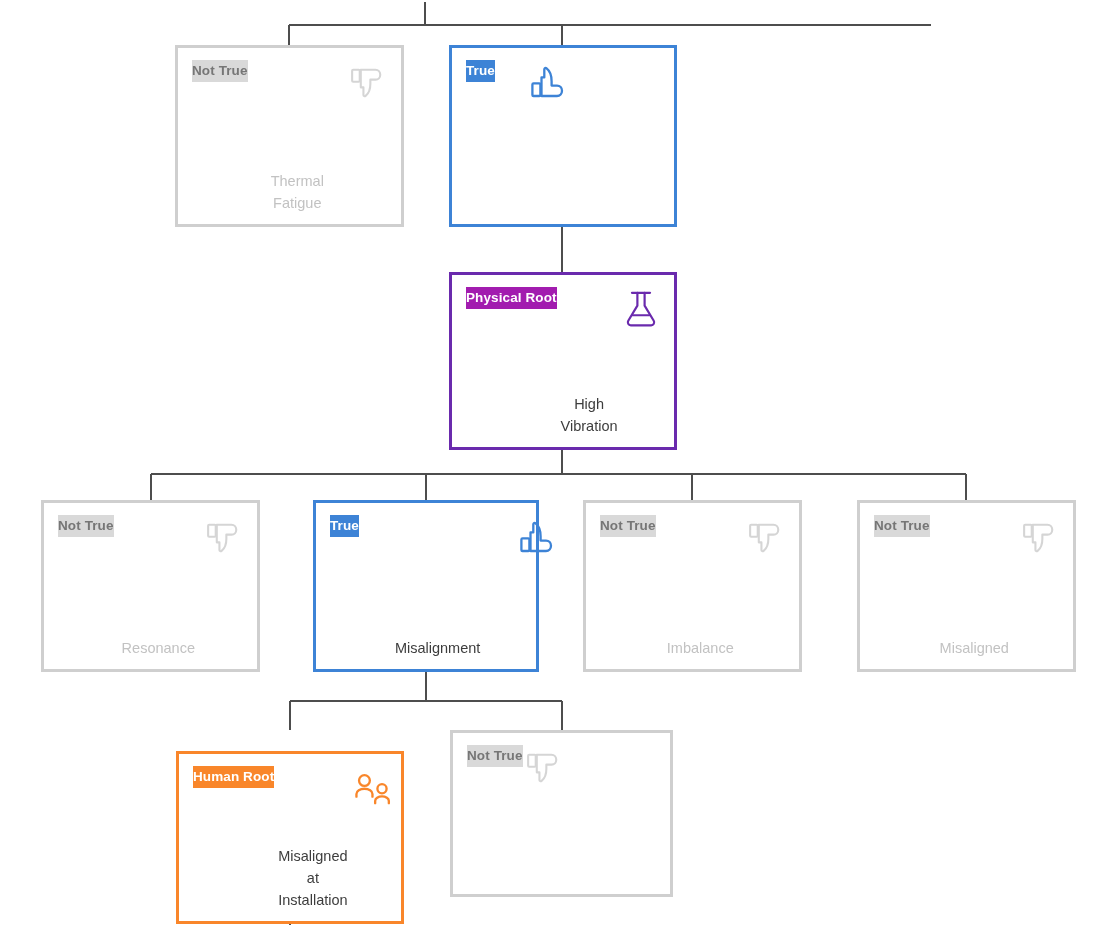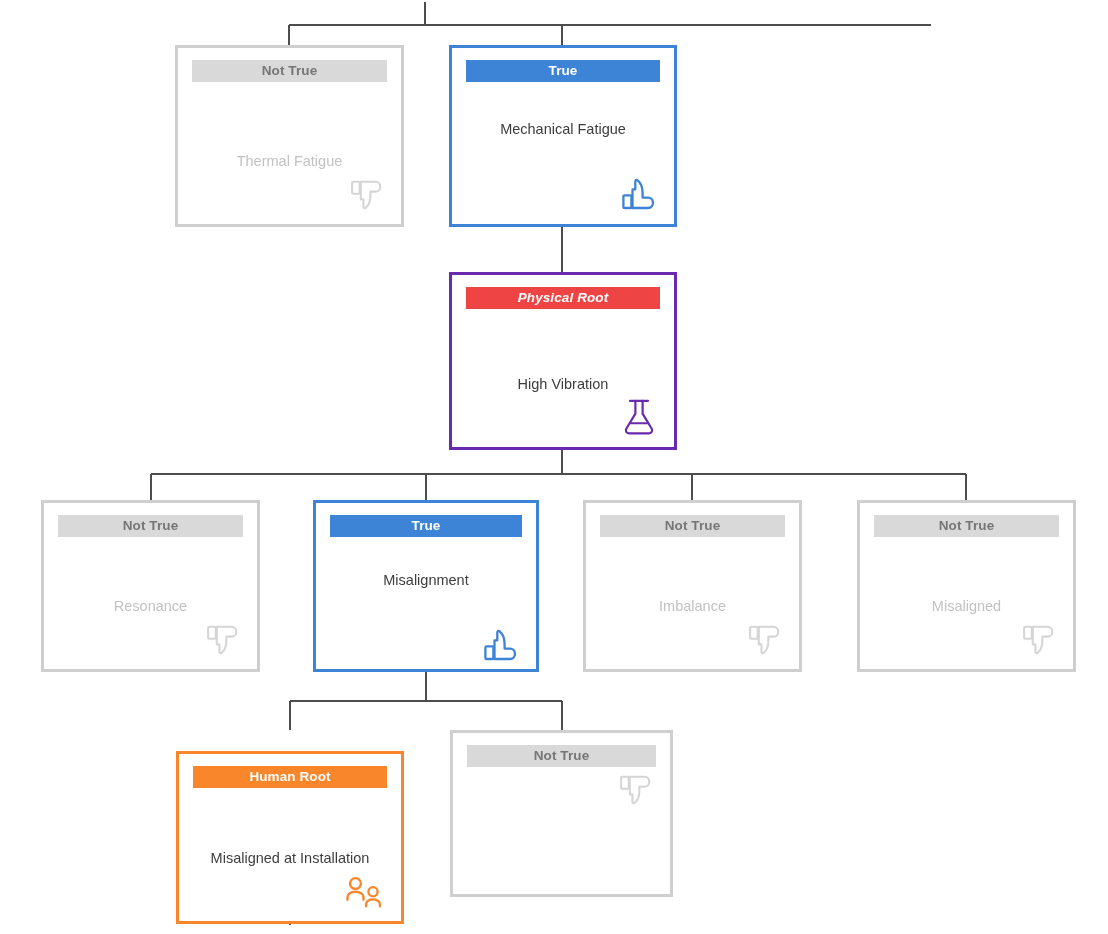--- a/index.html
+++ b/index.html
@@ -28,41 +28,41 @@
     pointer-events: none;
   }
 
   
   .node {
     position: absolute;
     box-sizing: border-box;
     background: #ffffff;
     border: 3px solid #cfcfcf;
     display: flex;
-    flex-direction: column;
+    flex-direction: row;
     align-items: stretch;
     padding: 12px 14px 10px 14px;
   }
   .node.state-true     { border-color: #3d83d6; gap: 32px; }
   .node.state-physical { border-color: #6a2aad; }
   .node.state-human    { border-color: #f9862a; }
   .node.state-nottrue  { border-color: #cfcfcf; }
 
   .node-header {
     height: 22px;
     line-height: 22px;
     text-align: center;
     font-size: 13.5px;
     font-weight: bold;
     letter-spacing: 0.1px;
     flex: none;
   }
   .state-nottrue  .node-header { background: #d9d9d9; color: #767676; }
   .state-true     .node-header { background: #3d83d6; color: #ffffff; }
-  .state-physical .node-header { background: #ef4444; color: #ffffff; font-style: italic; }
+  .state-physical .node-header { background: #a21caf; color: #ffffff; }
   .state-human    .node-header { background: #f9862a; color: #ffffff; }
 
   .node-body {
     flex: 1 1 auto;
     display: flex;
     align-items: flex-end;
     justify-content: center;
     text-align: center;
     padding: 0 4px;
   }
@@ -134,23 +134,20 @@
                    L24.6 20.8 C24.6 26.6 22.3 31.5 19.6 33.6 C18.6 34.4 17.3 33.8 17.3 32.5
                    L17.3 24.6 L14.5 24.6 Z"></path>
           <rect x="5.4" y="6" width="8" height="12.6" rx="1.1"></rect>
         </g>
       </svg>
     </div>
   </div>
 
   <div class="node state-true" style="left:449px; top:45px; width:228px; height:182px;">
     <div class="node-header">True</div>
-    <div class="node-body">
-      <span class="node-label">Mechanical Fatigue</span>
-    </div>
     <div class="node-footer">
       <svg class="node-icon" width="40" height="40" viewBox="0 0 40 40" fill="none">
         <g class="ic-blue" stroke-width="2.3" stroke-linejoin="round" stroke-linecap="round">
           <path d="M14.5 34 L30 34 C33 34 35 31.8 35 28.8 C35 25.8 33 23.6 30 23.6 L24.6 23.6
                    L24.6 19.2 C24.6 13.4 22.3 8.5 19.6 6.4 C18.6 5.6 17.3 6.2 17.3 7.5
                    L17.3 15.4 L14.5 15.4 Z"></path>
           <rect x="5.4" y="21.4" width="8" height="12.6" rx="1.1"></rect>
         </g>
       </svg>
     </div>

